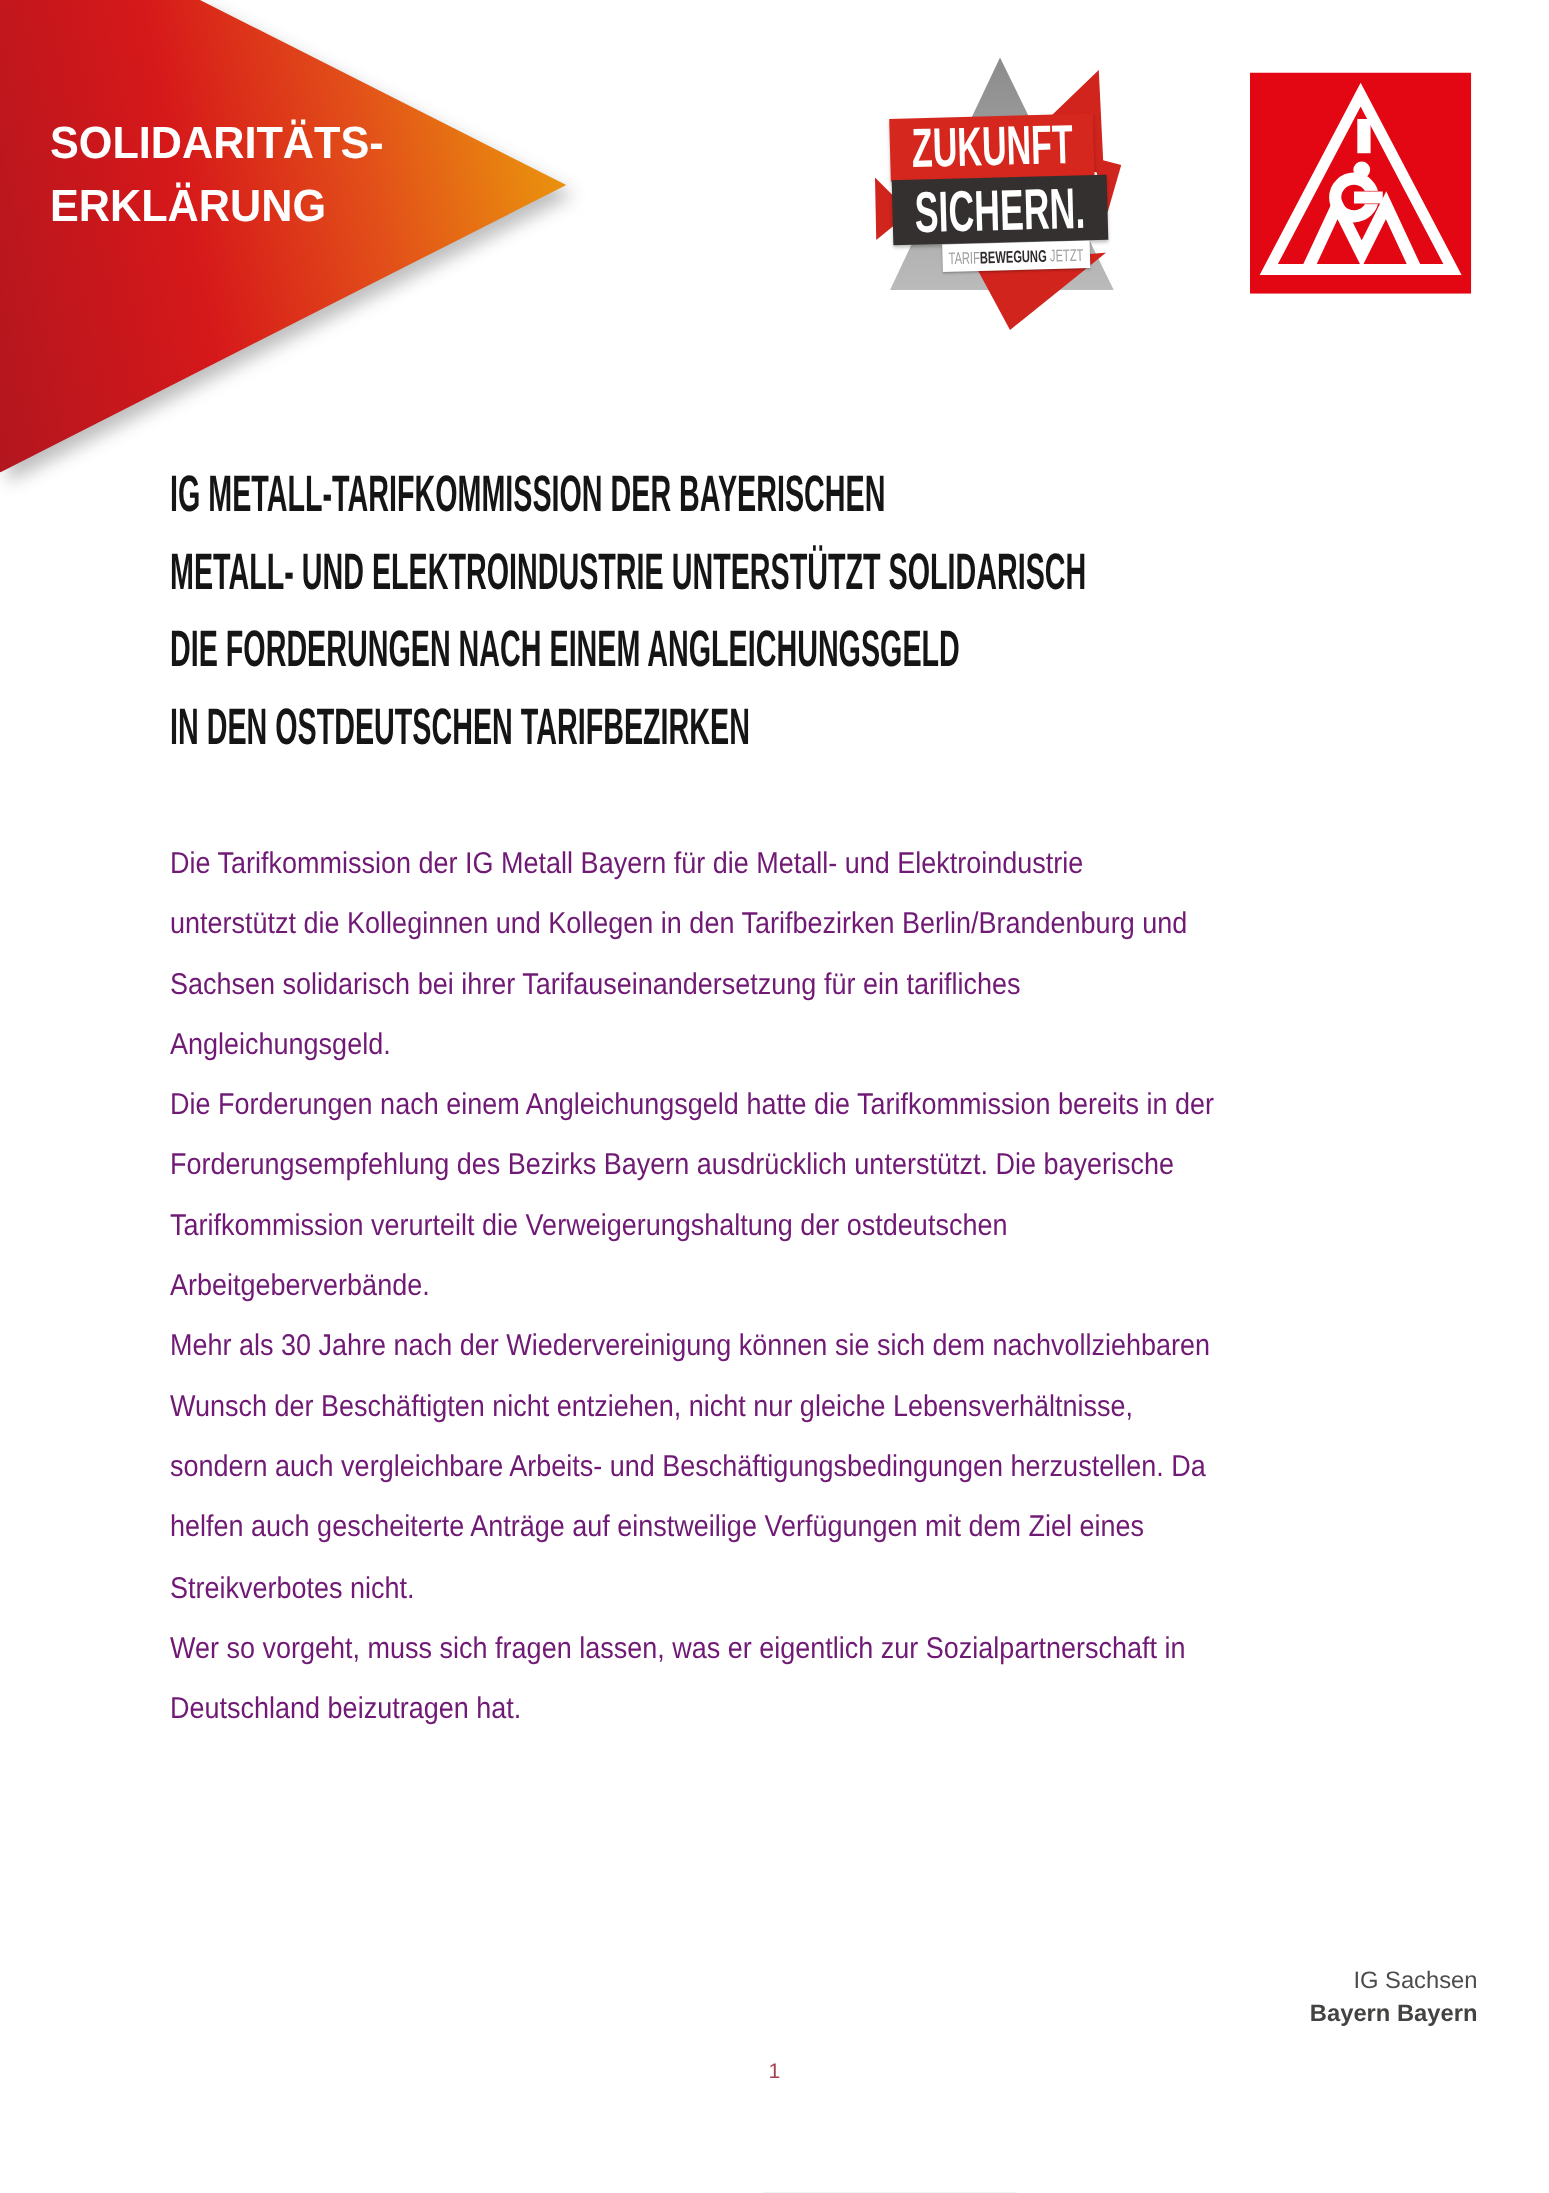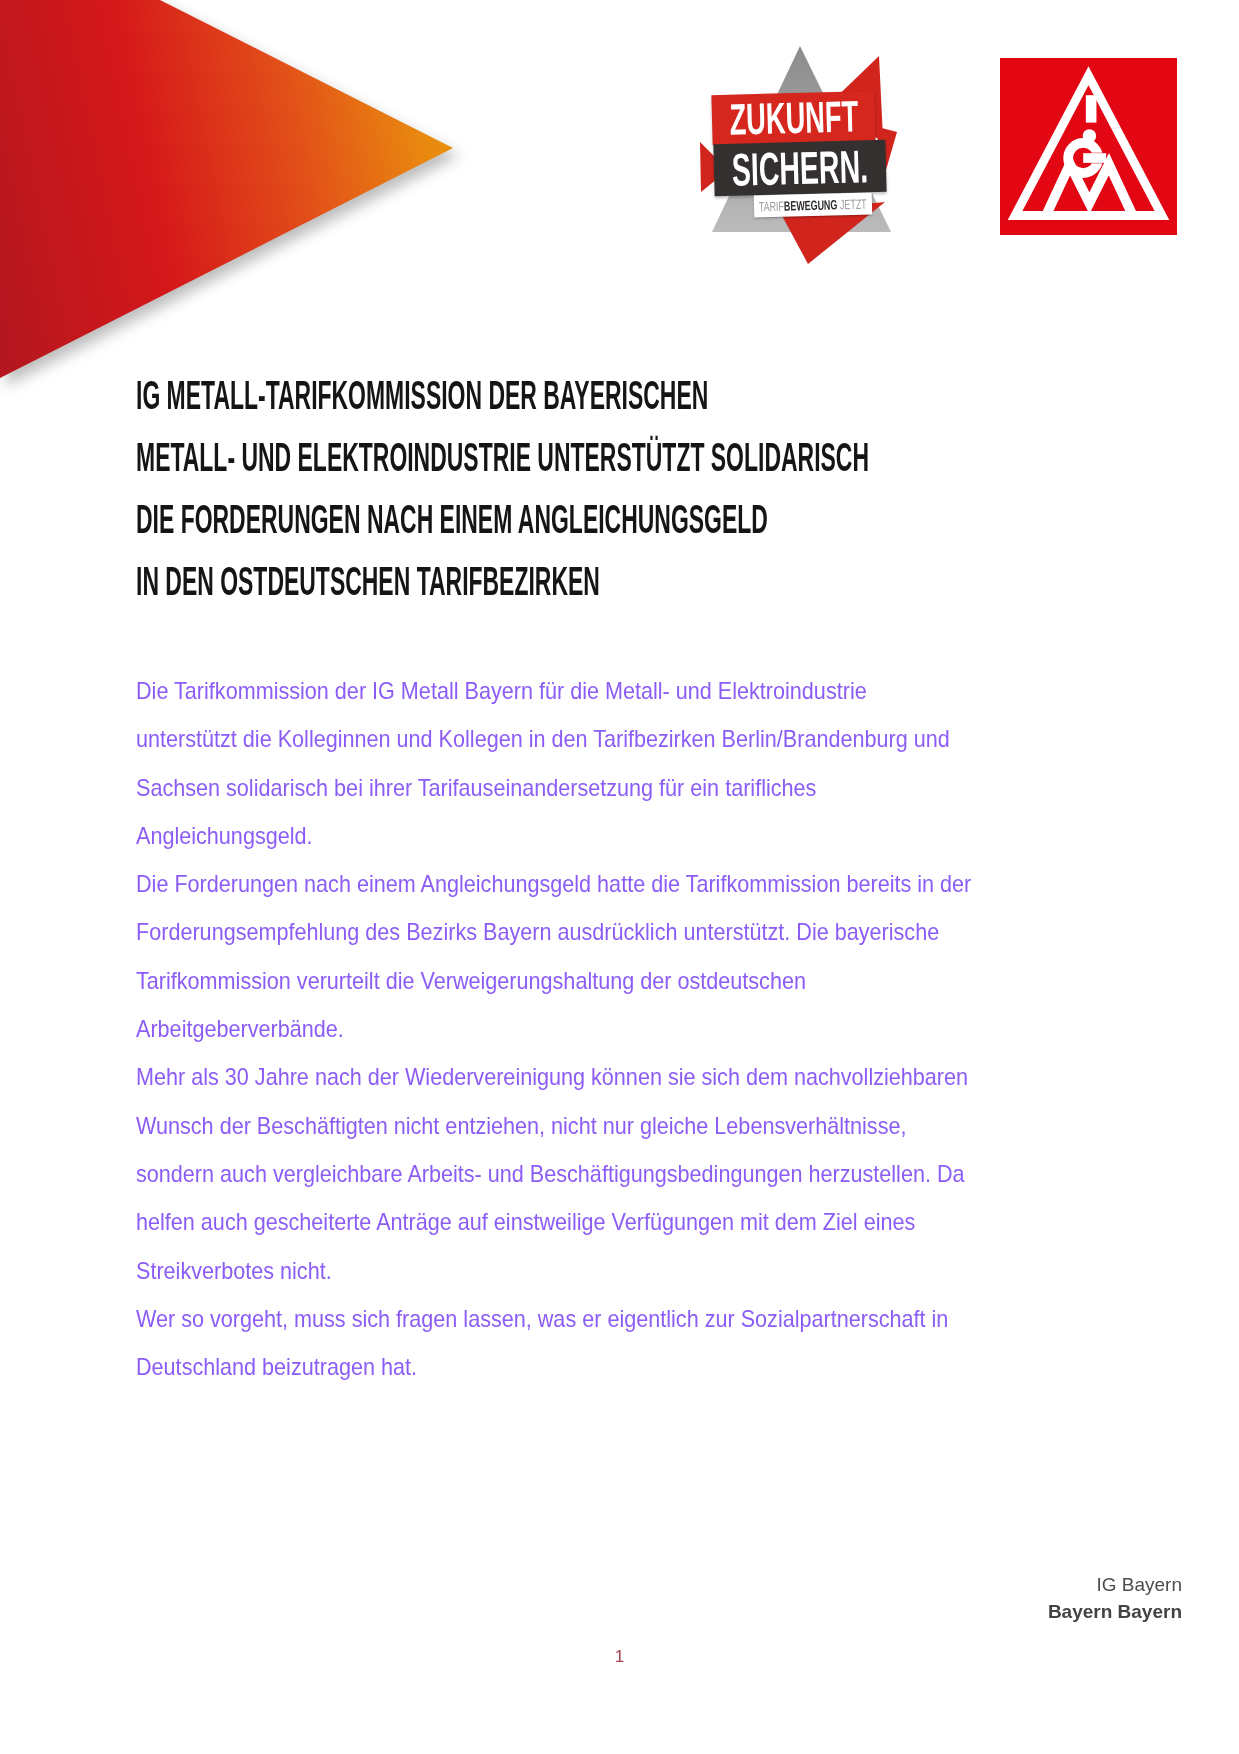--- a/index.html
+++ b/index.html
@@ -46,40 +46,44 @@
   
   .igm-logo{position:absolute;left:1000px;top:58px;width:177px;height:177px;}
   .igm-logo svg{display:block;width:100%;height:100%;}
 
   
   .heading{position:absolute;left:136px;top:364px;color:#151515;
     font-size:41px;font-weight:bold;line-height:62px;}
   .heading .line{white-space:nowrap;transform:scaleX(0.56);transform-origin:0 50%;}
 
   
-  .body-text{position:absolute;left:136px;top:667px;color:#8b5cf6;
+  .body-text{position:absolute;left:136px;top:667px;color:#701a75;
     font-size:24px;line-height:48.3px;}
   .body-text .line{white-space:nowrap;transform:scaleX(0.9);transform-origin:0 50%;}
 
   
   .footer{position:absolute;right:57px;top:1571px;text-align:right;
     color:#4c4c4b;font-size:19px;line-height:27px;}
   .footer .district{font-weight:bold;color:#434342;}
 
   
   .page-num{position:absolute;left:0;right:0;top:1646px;text-align:center;
     color:#a54150;font-size:17px;line-height:22px;}
 </style>
 </head>
 <body>
 
 <div class="page">
 
   <div class="arrow-wrap">
     <div class="arrow-shape"></div>
+  </div>
+  <div class="arrow-title">
+    <div class="t-line">SOLIDARITÄTS-</div>
+    <div class="t-line">ERKLÄRUNG</div>
   </div>
 
   <div class="zk-logo">
     <div class="zk-part zk-gray"></div>
     <div class="zk-part zk-red zk-r1"></div>
     <div class="zk-part zk-red zk-r2"></div>
     <div class="zk-part zk-red zk-r3"></div>
     <div class="zk-part zk-red zk-r4"></div>
     <div class="zk-banner zk-banner-red">
       <span class="bn-text">ZUKUNFT</span>
@@ -124,19 +128,19 @@
       <div class="line">Mehr als 30 Jahre nach der Wiedervereinigung können sie sich dem nachvollziehbaren</div>
       <div class="line">Wunsch der Beschäftigten nicht entziehen, nicht nur gleiche Lebensverhältnisse,</div>
       <div class="line">sondern auch vergleichbare Arbeits- und Beschäftigungsbedingungen herzustellen. Da</div>
       <div class="line">helfen auch gescheiterte Anträge auf einstweilige Verfügungen mit dem Ziel eines</div>
       <div class="line">Streikverbotes nicht.</div>
       <div class="line">Wer so vorgeht, muss sich fragen lassen, was er eigentlich zur Sozialpartnerschaft in</div>
       <div class="line">Deutschland beizutragen hat.</div>
     </div>
 
   <div class="footer">
-    <div class="org">IG Bayern</div>
+    <div class="org">IG Sachsen</div>
     <div class="district">Bayern Bayern</div>
   </div>
 
   <div class="page-num">1</div>
 
 </div>
 
 </body></html>

